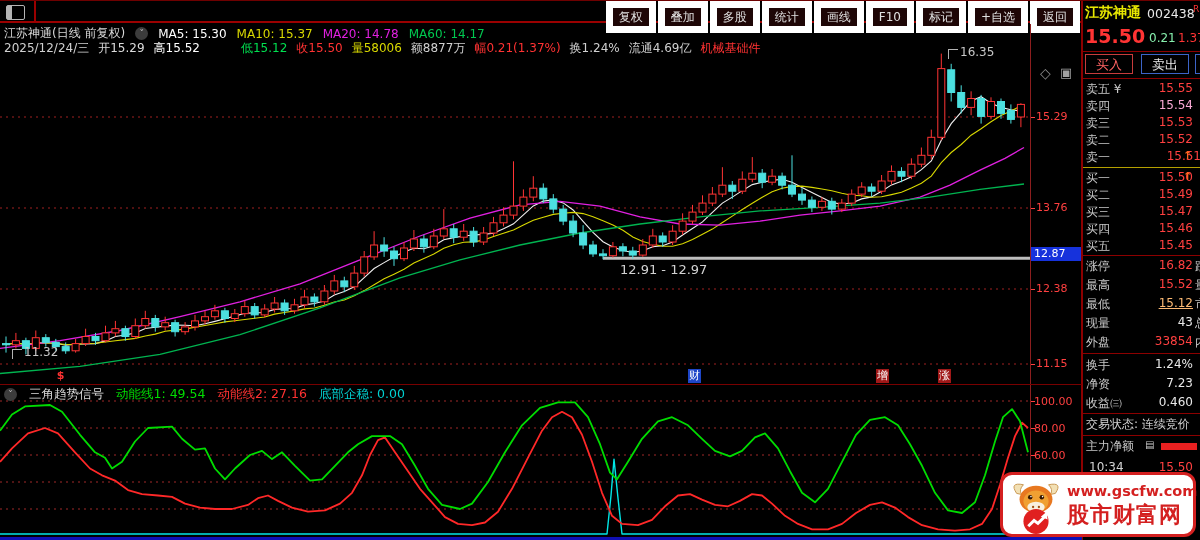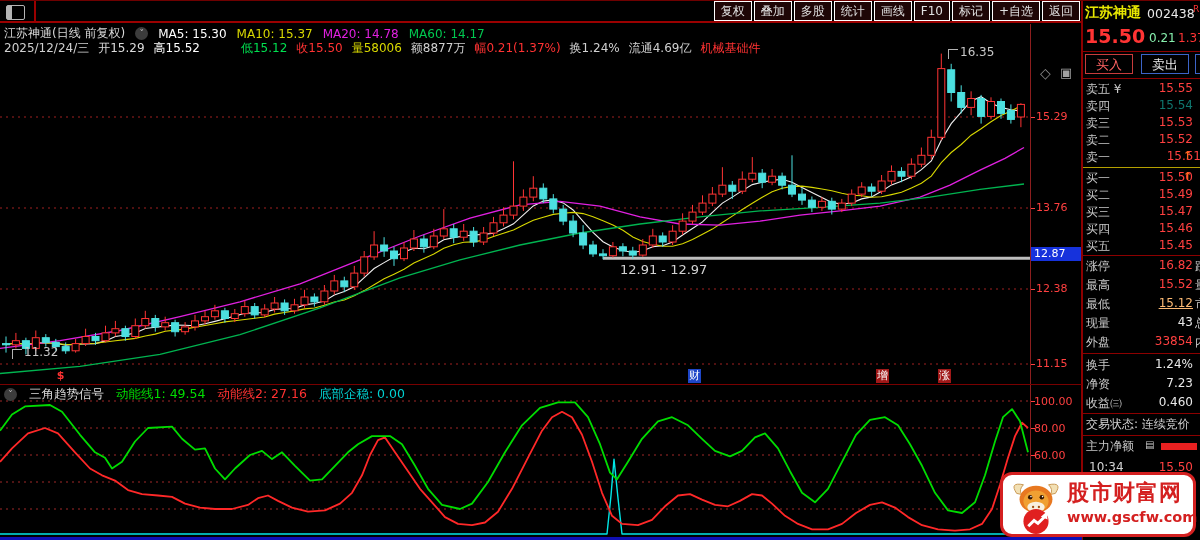--- a/index.html
+++ b/index.html
@@ -8,21 +8,21 @@
   
   #menubar{position:absolute;left:0;top:0;width:1082px;height:22px;background:#000;
            border-bottom:2px solid #9b0000;box-sizing:border-box;}
   #winicon{position:absolute;left:6px;top:4px;width:17px;height:13px;border:1px solid #b4b4b4;border-radius:2px;
            background:linear-gradient(90deg,#b4b4b4 0 5px,#000 5px);}
   #mdiv{position:absolute;left:34px;top:0;width:2px;height:20px;background:#9b0000;}
   #menu-left{position:absolute;left:46px;top:1px;display:flex;gap:16px;font-size:13px;color:#dedede;white-space:nowrap;}
   #menu-left .mi{cursor:default;}
   #menu-left .active{color:#e8e800;}
   #menu-right{position:absolute;right:2px;top:0;display:flex;gap:2px;}
-  #menu-right .mb{border:1px solid #ffffff;background:#1e0606;color:#e0e0e0;font-size:12px;
+  #menu-right .mb{border:7px solid #ffffff;background:#1e0606;color:#e0e0e0;font-size:12px;
                   height:18px;line-height:18px;padding:0 6px;white-space:nowrap;}
   
   #info1{position:absolute;left:4px;top:24px;display:flex;gap:10px;font-size:12px;white-space:nowrap;align-items:center;}
   #info2{position:absolute;left:4px;top:39px;display:flex;gap:9px;font-size:12px;white-space:nowrap;}
   .circ{display:inline-block;width:13px;height:13px;border-radius:50%;background:#3c3c3c;color:#c8c8c8;
         font-size:9px;line-height:12px;text-align:center;}
   
   #plots{position:absolute;left:0;top:0;}
   
   .axlbl{position:absolute;left:1036px;color:#ff4040;font-size:11px;}
@@ -406,21 +406,21 @@
         <div class="btn" style="left: 58px; top: 53px; width: 48px; border: 1px solid rgb(60, 100, 200); color: rgb(232, 232, 232);">卖出</div>
         <div class="btn" style="left: 112px; top: 53px; width: 30px; border: 1px solid rgb(60, 100, 200); color: rgb(232, 232, 232);"></div>
       </div>
     <div id="sb-rows">
         <div class="srow" style="top: 80px; height: 16px;">
           <span class="lbl">卖五 ¥</span>
           <span class="val" style="color: rgb(255, 64, 64);">15.55</span>
         </div>
         <div class="srow" style="top: 97px; height: 16px;">
           <span class="lbl">卖四</span>
-          <span class="val" style="color: #0f766e;">15.54</span>
+          <span class="val" style="color: #f9a8d4;">15.54</span>
         </div>
         <div class="srow" style="top: 114px; height: 16px;">
           <span class="lbl">卖三</span>
           <span class="val" style="color: rgb(255, 64, 64);">15.53</span>
         </div>
         <div class="srow" style="top: 131px; height: 16px;">
           <span class="lbl">卖二</span>
           <span class="val" style="color: rgb(255, 64, 64);">15.52</span>
         </div>
         <div class="srow" style="top: 148px; height: 16px;">
@@ -525,18 +525,18 @@
       <circle cx="24.8" cy="20.3" r="0.8" fill="#fff"></circle>
       <circle cx="36.8" cy="20.3" r="0.8" fill="#fff"></circle>
       <ellipse cx="30" cy="31" rx="9" ry="5.5" fill="#f8f0e0"></ellipse>
       <circle cx="27" cy="31" r="1.2" fill="#a05014"></circle>
       <circle cx="33" cy="31" r="1.2" fill="#a05014"></circle>
       <circle cx="30" cy="46" r="13" fill="#e02020"></circle>
       <polyline points="22,51 28,45 32,48 40,40" fill="none" stroke="#fff" stroke-width="3"></polyline>
       <polygon points="41,36 42,44 35,41" fill="#fff"></polygon>
     </svg>
     <div id="wm-text">
+      <div id="wm-url">www.gscfw.com</div>
       <div id="wm-title">股市财富网</div>
-      <div id="wm-url">www.gscfw.com</div>
     </div>
   </div>
 
 </div>
 
 </body></html>

